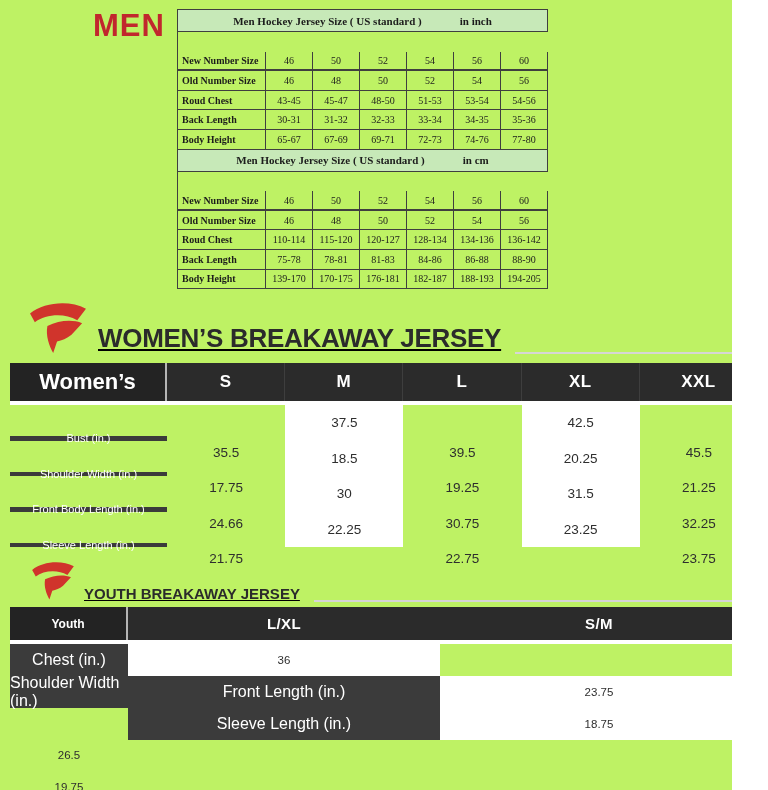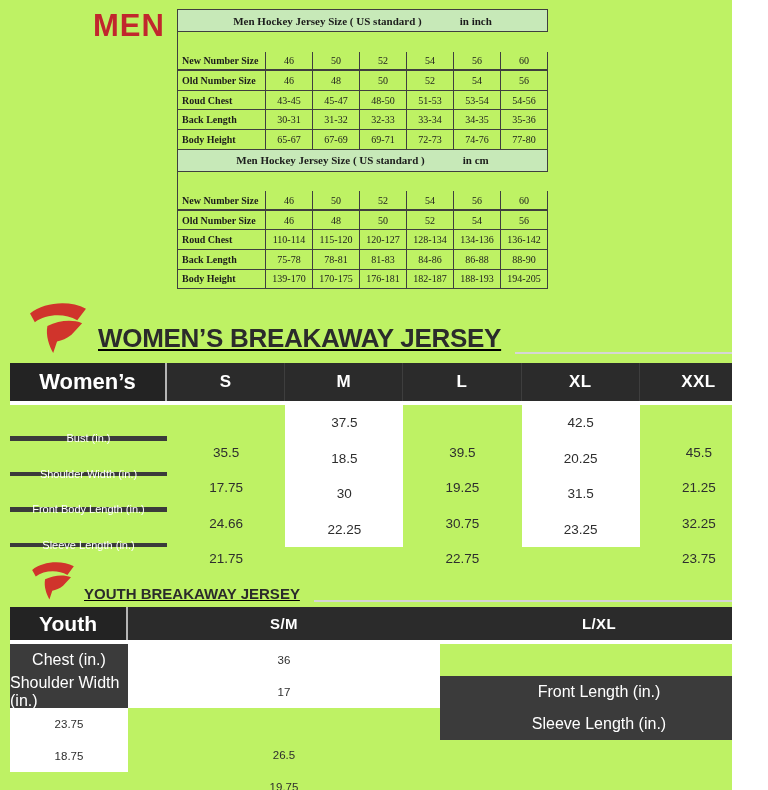--- a/index.html
+++ b/index.html
@@ -49,21 +49,21 @@
   .wgap { grid-column:1 / -1; background:#fff; }
   .wl  { background:var(--row_label_dark,#3b3b3b); color:#fff; font-size:11px;margin-top:31px; }
   .wc  { background:#fff; color:#2e2e2e; font-size:13.5px; }
   .g   { background:var(--cell_gray,#cbcbcb) !important;margin-top:47px; }
 
   
   .y-table { position:absolute; left:10px; top:607px; width:748px;
              display:grid; grid-template-columns:118px 312px 1fr;
              grid-template-rows:33px 4px repeat(4,32px); }
   .y-table > div { display:flex; align-items:center; justify-content:center; }
-  .ylh { background:var(--dark_header_label,#232323); color:#fff; font-size:21px; font-weight:700;
+  .ylh { background:var(--dark_header_label,#232323); color:#fff; font-size:12px; font-weight:700;
          border-right:2px solid #b5b5b5; }
   .yh  { background:var(--dark_header,#2b2b2b); color:#fff; font-size:15px; font-weight:700;
          letter-spacing:.4px; }
   .ygap { grid-column:1 / -1; background:#fff; }
   .yl  { background:var(--row_label_dark,#3b3b3b); color:#fff; font-size:16px; }
   .yc  { background:#fff; color:#2e2e2e; font-size:11.5px; }
 </style>
 </head>
 <body>
 
@@ -219,28 +219,27 @@
     <svg class="logo" width="46" height="44" viewBox="0 0 64 56">
       <path d="M3,14 C18,2 44,0 61,9 L52,21 C38,13 19,15 8,23 Z"></path>
       <path d="M21,27 C33,21 47,20 57,24 L46,36 C41,40 36,42 31,43 L27,55 C23,48 19,37 21,27 Z"></path>
     </svg>
     <span class="sec-title">YOUTH BREAKAWAY JERSEY</span>
     <span class="rule"></span>
   </div>
 
   <div class="y-table">
     <div class="ylh">Youth</div>
+    <div class="yh">L/XL</div>
     <div class="yh">S/M</div>
-    <div class="yh">L/XL</div>
     <div class="ygap"></div>
     <div class="yl">Chest (in.)</div>
       <div class="yc">36</div>
       <div class="yc g">40</div>
     <div class="yl">Shoulder Width (in.)</div>
-      <div class="yc">17</div>
     <div class="yl">Front Length (in.)</div>
       <div class="yc">23.75</div>
       <div class="yc g">26.5</div>
     <div class="yl">Sleeve Length (in.)</div>
       <div class="yc">18.75</div>
       <div class="yc g">19.75</div>
   </div>
 
 </div>
 

